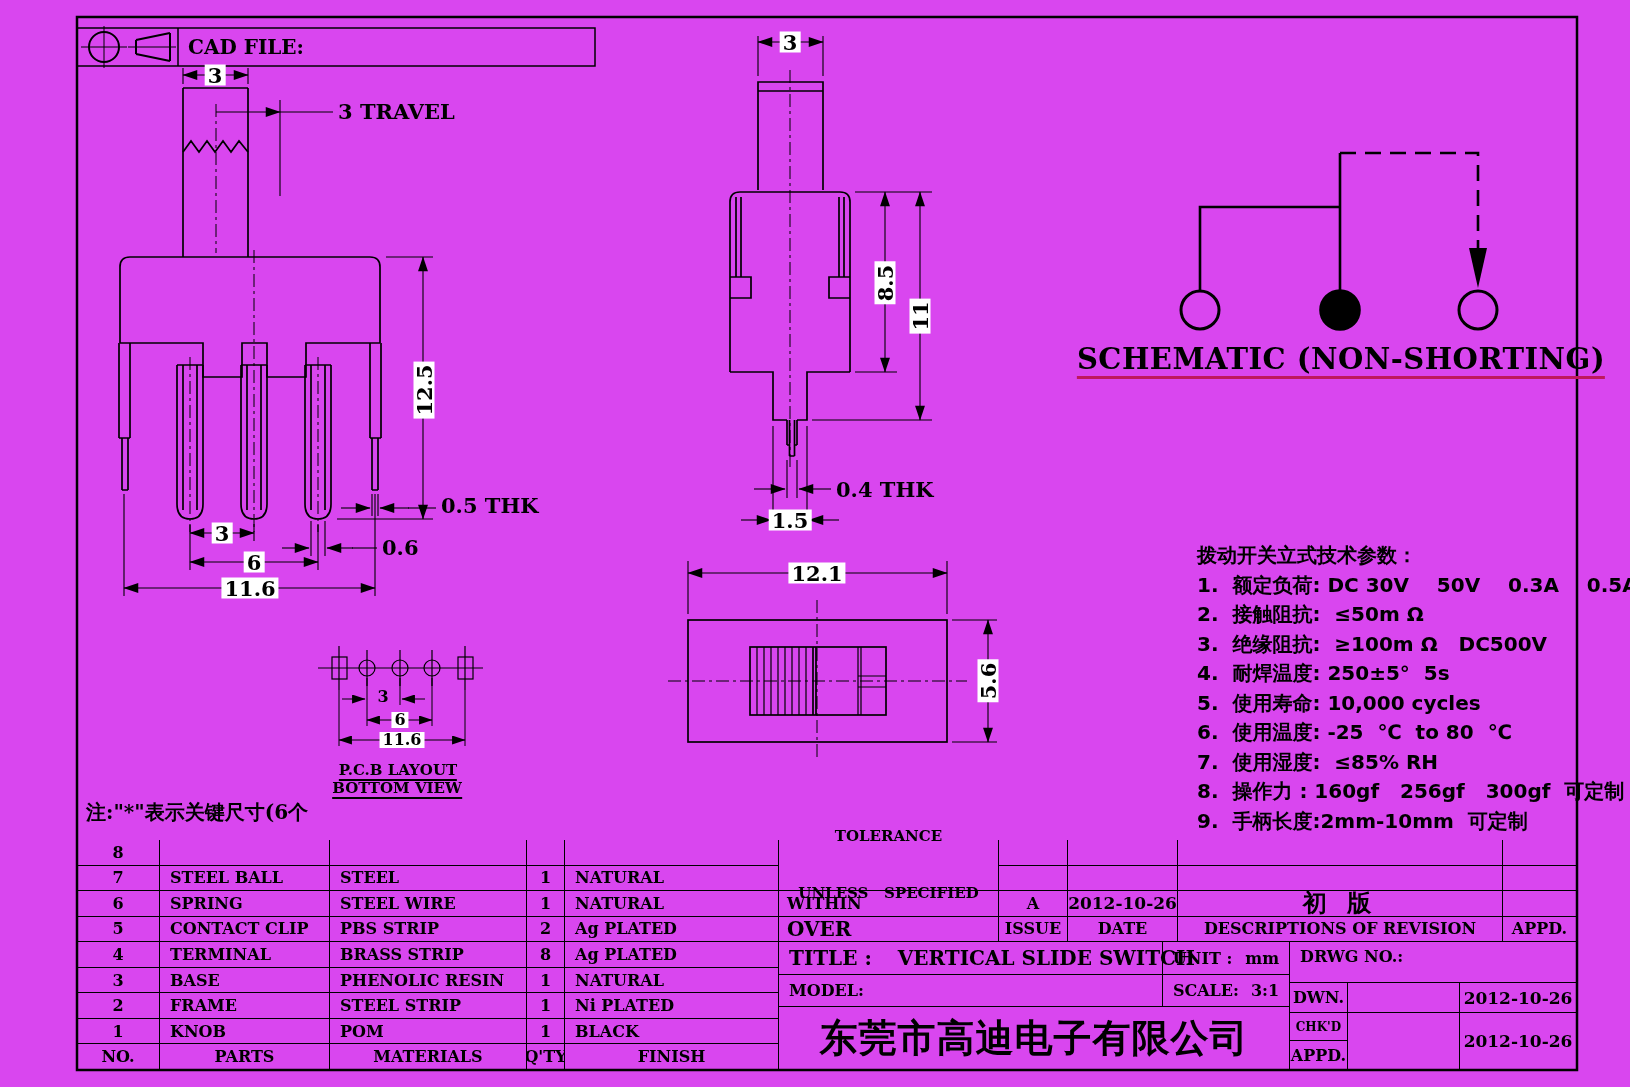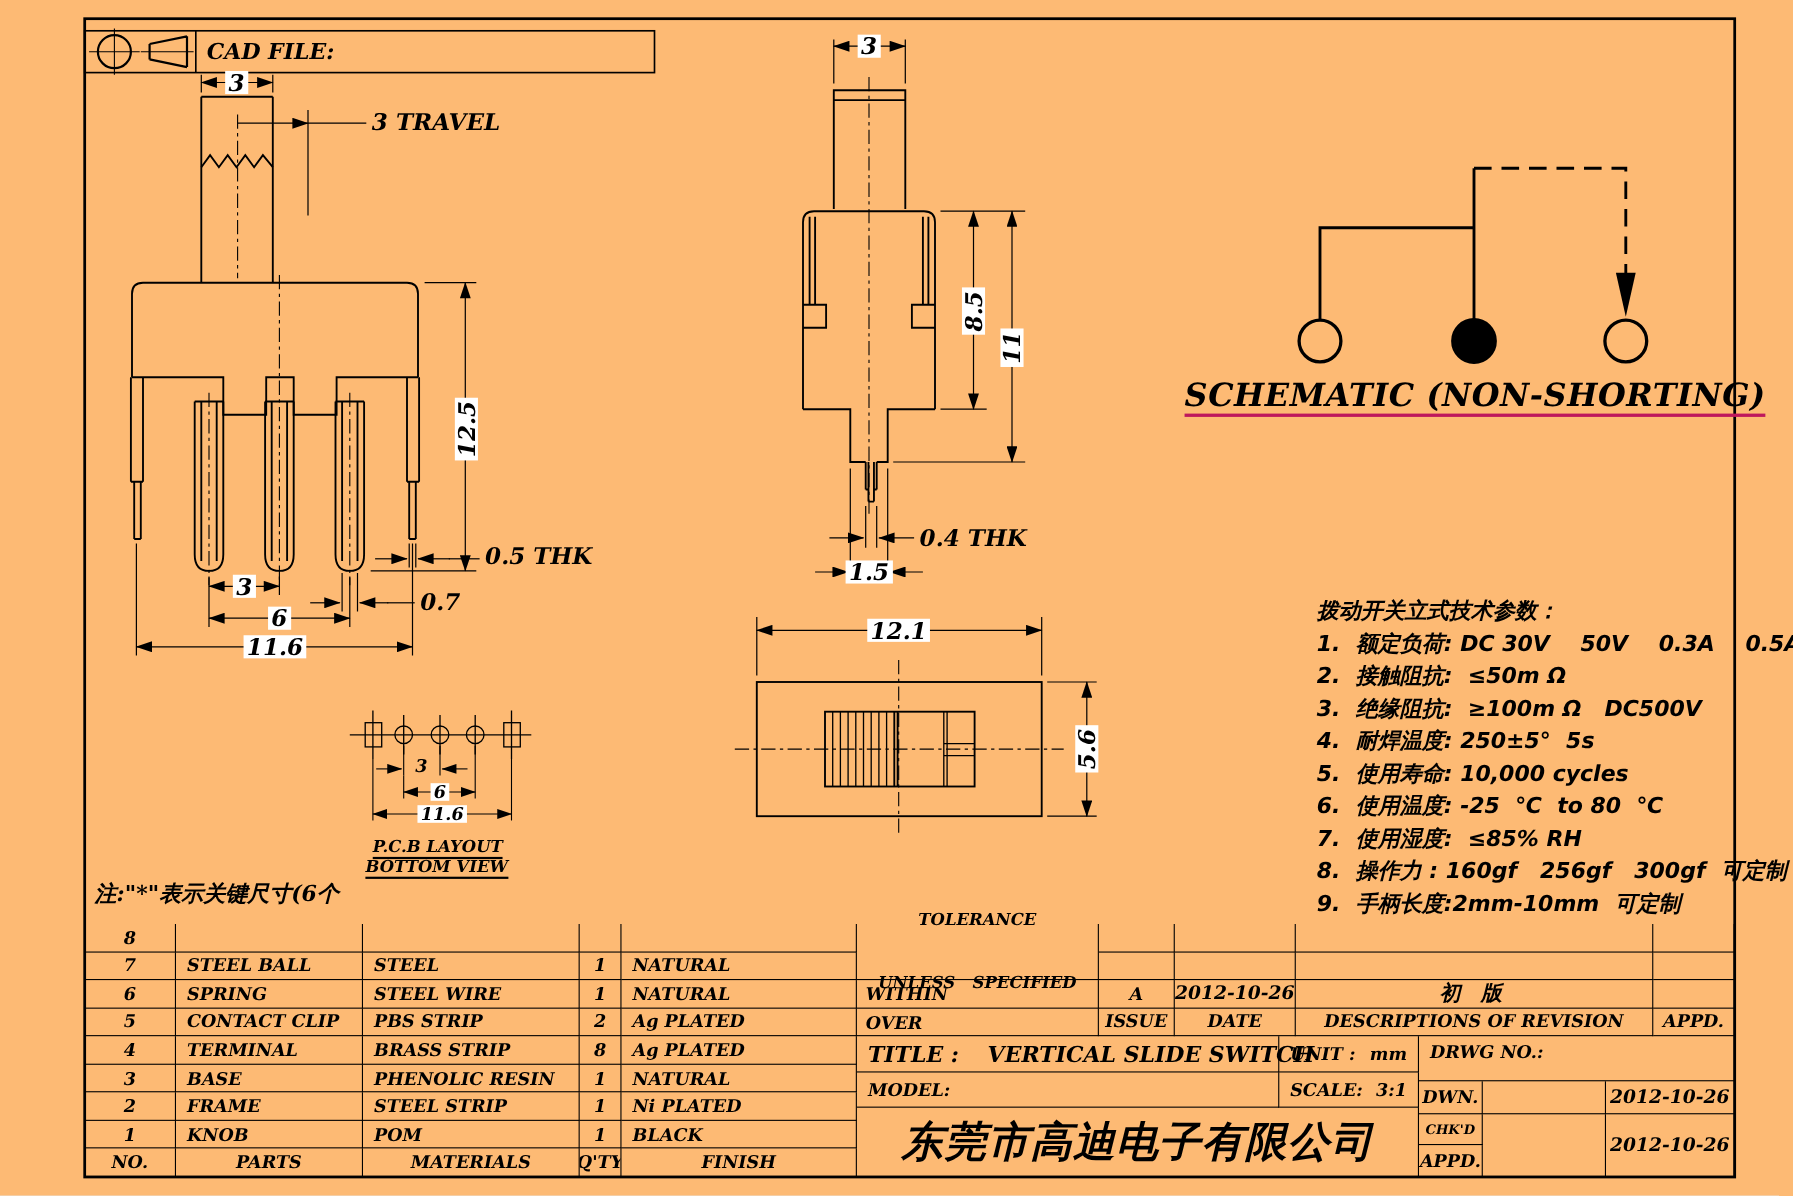--- a/index.html
+++ b/index.html
@@ -1,17 +1,17 @@
 <!DOCTYPE html>
 <html><head>
 <meta charset="utf-8">
 <style>
   html,body{margin:0;padding:0;background:#e8e8e8;}
-  #sheet{position:relative;width:1630px;height:1087px;background:#fdba74;overflow:hidden;
-         font-family:"DejaVu Serif",serif;color:#000;font-style:italic;}
+  #sheet{position:relative;width:1630px;height:1087px;background:#d946ef;overflow:hidden;
+         font-family:"DejaVu Serif",serif;color:#000;}
   #draw-svg{position:absolute;left:0;top:0;z-index:1;}
   .dt{position:absolute;z-index:3;font-family:"DejaVu Serif",serif;font-weight:bold;
       font-size:21px;white-space:pre;line-height:1;}
   .cc{transform:translate(-50%,-50%);}
   .lc{transform:translate(0,-50%);}
   .rot{transform:translate(-50%,-50%) rotate(-90deg);}
   .wbg{background:#fff;padding:0 3px;}
   .sm{font-size:16px;}
   .ul{border-bottom:2px solid #000;padding-bottom:1px;}
   #schematic-title{font-size:29px;letter-spacing:.5px;border-bottom:3px solid #be185d;padding-bottom:2px;}
@@ -30,21 +30,21 @@
   .ctr{justify-content:center;}
   .lft{padding-left:10px;}
   #right-block{position:absolute;left:779px;top:840px;width:798px;height:230px;z-index:2;}
   #rev-table{position:absolute;left:220px;top:0;width:578px;height:102px;display:grid;
              grid-template-columns:69px 110px 325px 74px;grid-template-rows:repeat(4,25.5px);}
   .abs{position:absolute;box-sizing:border-box;border-right:1px solid #000;border-bottom:1px solid #000;
        display:flex;align-items:center;font-family:"DejaVu Serif",serif;font-weight:bold;}
   #tol-header{left:0;top:0;width:220px;height:51px;flex-direction:column;justify-content:center;
               font-size:15px;line-height:21px;text-align:center;white-space:pre;gap:36px;}
   #tol-within{left:0;top:51px;width:220px;height:26px;font-size:16px;padding-left:8px;}
-  #tol-over{left:0;top:77px;width:220px;height:25px;font-size:16px;padding-left:8px;}
+  #tol-over{left:0;top:77px;width:220px;height:25px;font-size:20px;padding-left:8px;}
   #title-row{left:0;top:102px;width:384px;height:33px;font-size:20px;padding-left:10px;gap:26px;white-space:pre;}
   #unit-cell{left:384px;top:102px;width:127px;height:33px;font-size:16px;justify-content:center;gap:13px;text-align:center;}
   #drwg-cell{left:511px;top:102px;width:287px;height:41px;font-size:16px;align-items:flex-start;padding:5px 0 0 10px;}
   #model-row{left:0;top:135px;width:384px;height:32px;font-size:16px;padding-left:10px;}
   #scale-cell{left:384px;top:135px;width:127px;height:32px;font-size:16px;justify-content:center;gap:12px;}
   #dwn-label{left:511px;top:143px;width:58px;height:30px;font-size:16px;justify-content:center;}
   #dwn-sign{left:569px;top:143px;width:112px;height:30px;}
   #dwn-date{left:681px;top:143px;width:117px;height:30px;font-size:17px;justify-content:center;}
   #company-cell{left:0;top:167px;width:511px;height:63px;justify-content:center;
                 font-family:"DejaVu Sans",sans-serif;font-size:38px;letter-spacing:1px;}
@@ -195,21 +195,21 @@
       </g>
     </g>
   </svg>
 
   <div class="dt lc" id="cad-file-label" style="left:188px;top:47px">CAD FILE:</div>
 
   <div class="dt cc wbg" style="left:215px;top:75px">3</div>
   <div class="dt lc" style="left:338px;top:111px">3 TRAVEL</div>
   <div class="dt rot wbg" style="left:424px;top:390px">12.5</div>
   <div class="dt lc" style="left:441px;top:505px">0.5 THK</div>
-  <div class="dt lc" style="left:382px;top:547px">0.7</div>
+  <div class="dt lc" style="left:382px;top:547px">0.6</div>
   <div class="dt cc wbg" style="left:222px;top:533px">3</div>
   <div class="dt cc wbg" style="left:254px;top:562px">6</div>
   <div class="dt cc wbg" style="left:250px;top:588px">11.6</div>
 
   <div class="dt cc wbg" style="left:790px;top:42px">3</div>
   <div class="dt rot wbg" style="left:885px;top:283px">8.5</div>
   <div class="dt rot wbg" style="left:920px;top:316px">11</div>
   <div class="dt lc" style="left:836px;top:489px">0.4 THK</div>
   <div class="dt cc wbg" style="left:790px;top:520px">1.5</div>
 
@@ -299,21 +299,21 @@
       <div class="cell ctr"></div>
       <div class="cell ctr"></div>
       <div class="cell ctr"></div>
       <div class="cell ctr"></div>
       <div class="cell ctr"></div>
       <div class="cell ctr"></div>
       <div class="cell ctr"></div>
       <div class="cell ctr"></div>
       <div class="cell ctr">A</div>
       <div class="cell ctr" style="font-size:17px">2012-10-26</div>
-      <div class="cell ctr" style="font-size:19px;letter-spacing:6px">初  版</div>
+      <div class="cell ctr" style="font-size:24px;letter-spacing:6px">初  版</div>
       <div class="cell ctr"></div>
       <div class="cell ctr">ISSUE</div>
       <div class="cell ctr">DATE</div>
       <div class="cell ctr">DESCRIPTIONS OF REVISION</div>
       <div class="cell ctr">APPD.</div>
     </div>
 
     <div class="abs" id="title-row">
       <span>TITLE :</span>
       <span>VERTICAL SLIDE SWITCH</span>

